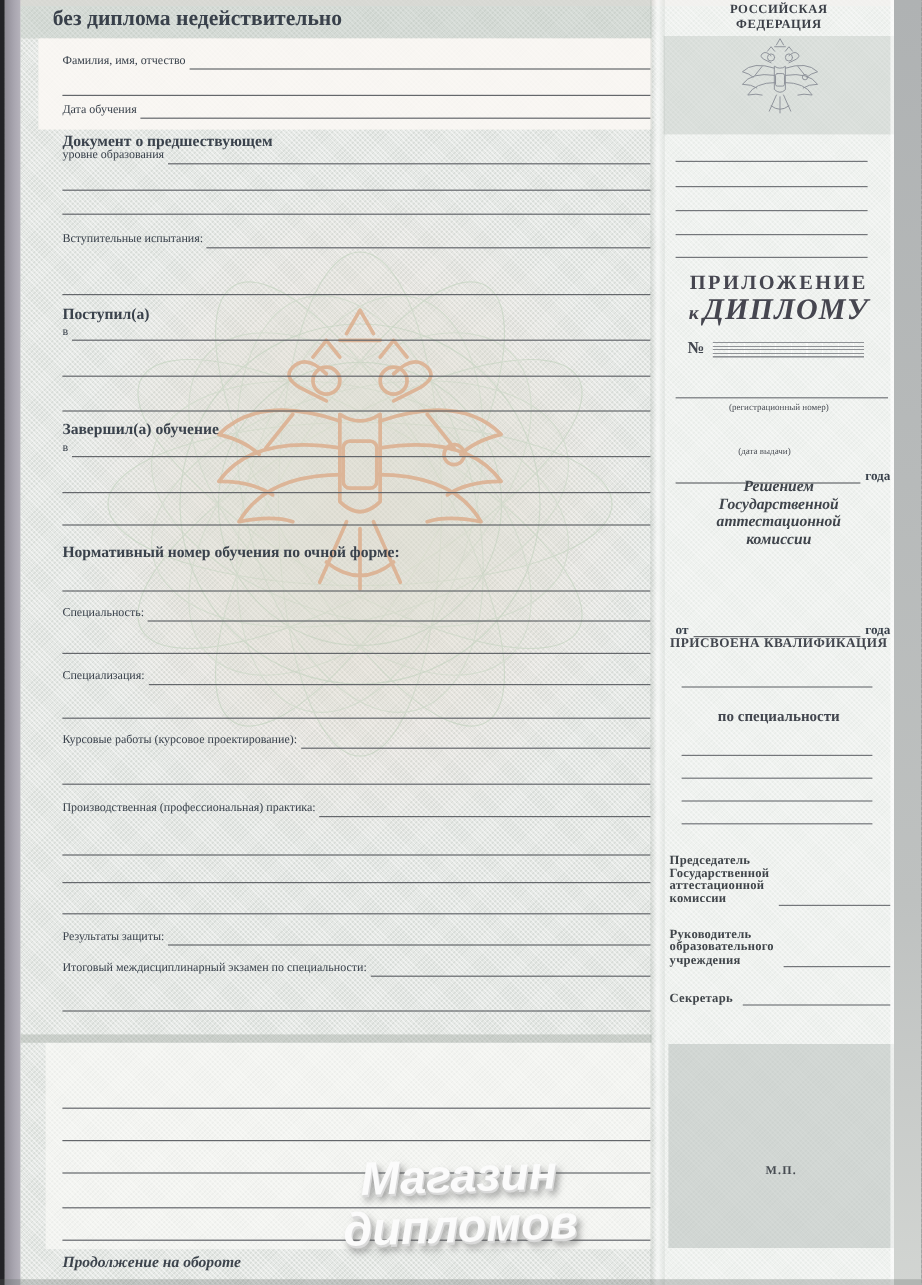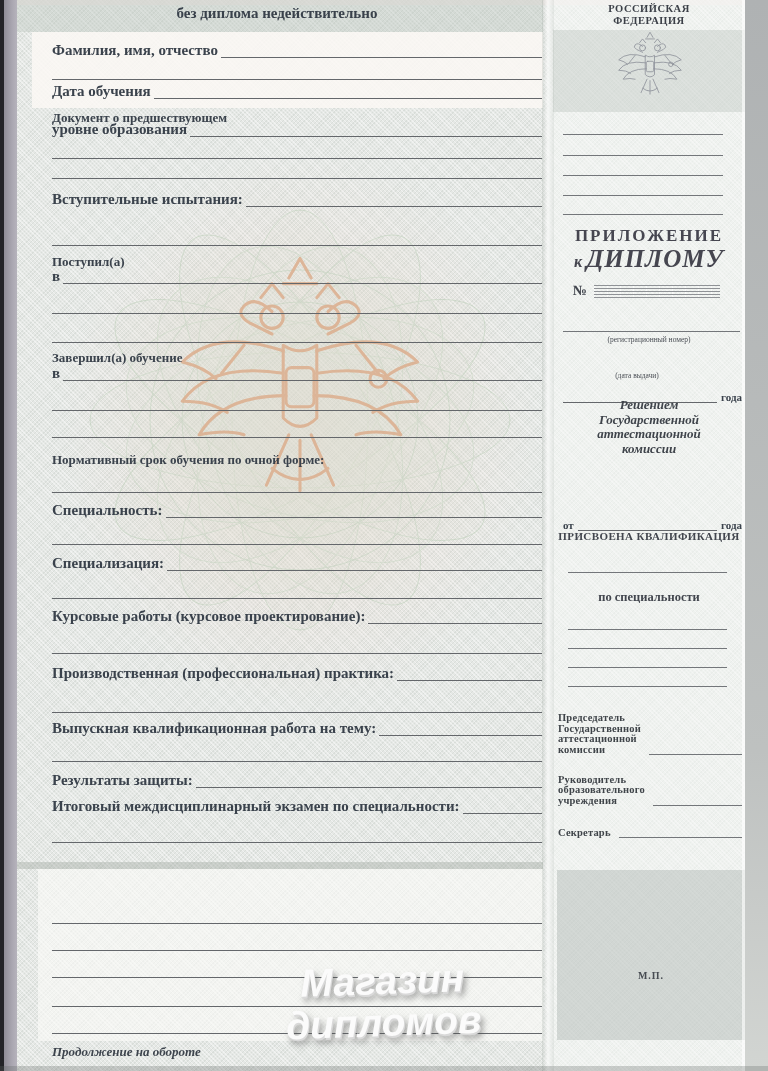--- a/index.html
+++ b/index.html
@@ -36,25 +36,25 @@
   .edge-right-sliver{left:742px;top:0;width:3px;height:1071px;background:rgba(255,255,255,.6);z-index:5;}
   .edge-bottom{left:0;top:1066px;width:768px;height:5px;background:rgba(95,100,96,.28);z-index:5;}
   
   .rosette{left:60px;top:160px;z-index:1;}
   .wm-shop{left:258px;top:960px;width:250px;z-index:6;transform:rotate(-2deg);
     font-family:"Liberation Sans","DejaVu Sans",sans-serif;font-weight:bold;font-style:italic;
     font-size:39px;line-height:42px;text-align:center;color:#fbfbfb;
     text-shadow:1px 2px 0 #d9d9d9, 3px 5px 6px rgba(80,80,80,.6);}
   
   .frow{position:absolute;left:52px;width:490px;height:18px;display:flex;align-items:flex-end;z-index:3;}
-  .frow .lbl{font-weight:bold;font-size:15px;white-space:nowrap;padding-right:3px;line-height:15px;}
+  .frow .lbl{font-weight:normal;font-size:10px;white-space:nowrap;padding-right:3px;line-height:15px;}
   .fill{flex:1;border-bottom:1px solid #64676b;}
   .hline{position:absolute;left:52px;width:490px;height:0;border-bottom:1px solid #64676b;z-index:3;}
   .ltext{position:absolute;left:52px;font-weight:bold;font-size:13px;z-index:3;white-space:nowrap;}
-  .top-note{left:62px;top:5px;width:430px;text-align:center;font-weight:bold;font-size:15px;z-index:3;color:#39414b;}
+  .top-note{left:44px;top:5px;width:430px;font-weight:bold;font-size:18px;z-index:3;color:#39414b;}
   .cont-note{left:52px;top:1044px;font-weight:bold;font-style:italic;font-size:13px;z-index:3;color:#3d444d;}
   
   .rc{z-index:3;color:#42464e;}
   .country{left:556px;top:3px;width:186px;text-align:center;font-weight:bold;font-size:10.5px;
     line-height:12px;letter-spacing:.5px;color:#3b3f47;}
   .r-eagle{left:607px;top:30px;color:#8e929a;}
   .rline{position:absolute;left:563px;width:160px;height:0;border-bottom:1px solid #73767a;z-index:3;}
   .title1{left:556px;top:226px;width:186px;text-align:center;font-weight:bold;font-size:17px;letter-spacing:2px;color:#464650;}
   .title2{left:556px;top:245px;width:186px;text-align:center;color:#464650;font-style:italic;}
   .title2 .small{font-size:16px;font-weight:bold;}
@@ -172,21 +172,21 @@
     </div>
   <div class="hline" style="top:313px"></div>
   <div class="hline" style="top:342px"></div>
   <div class="ltext" style="top:350px">Завершил(а) обучение</div>
   <div class="frow" style="top:363px">
       <span class="lbl">в</span>
       <span class="fill"></span>
     </div>
   <div class="hline" style="top:410px"></div>
   <div class="hline" style="top:437px"></div>
-  <div class="ltext" style="top:452px">Нормативный срок обучения по очной форме:</div>
+  <div class="ltext" style="top:452px">Нормативный номер обучения по очной форме:</div>
   <div class="hline" style="top:492px"></div>
   <div class="frow" style="top:500px">
       <span class="lbl">Специальность:</span>
       <span class="fill"></span>
     </div>
   <div class="hline" style="top:544px"></div>
   <div class="frow" style="top:553px">
       <span class="lbl">Специализация:</span>
       <span class="fill"></span>
     </div>
@@ -195,21 +195,20 @@
       <span class="lbl">Курсовые работы (курсовое проектирование):</span>
       <span class="fill"></span>
     </div>
   <div class="hline" style="top:653px"></div>
   <div class="frow" style="top:663px">
       <span class="lbl">Производственная (профессиональная) практика:</span>
       <span class="fill"></span>
     </div>
   <div class="hline" style="top:712px"></div>
   <div class="frow" style="top:718px">
-      <span class="lbl">Выпускная квалификационная работа на тему:</span>
       <span class="fill"></span>
     </div>
   <div class="hline" style="top:761px"></div>
   <div class="frow" style="top:796px">
       <span class="lbl">Итоговый междисциплинарный экзамен по специальности:</span>
       <span class="fill"></span>
     </div>
   <div class="frow" style="top:770px">
       <span class="lbl">Результаты защиты:</span>
       <span class="fill"></span>

